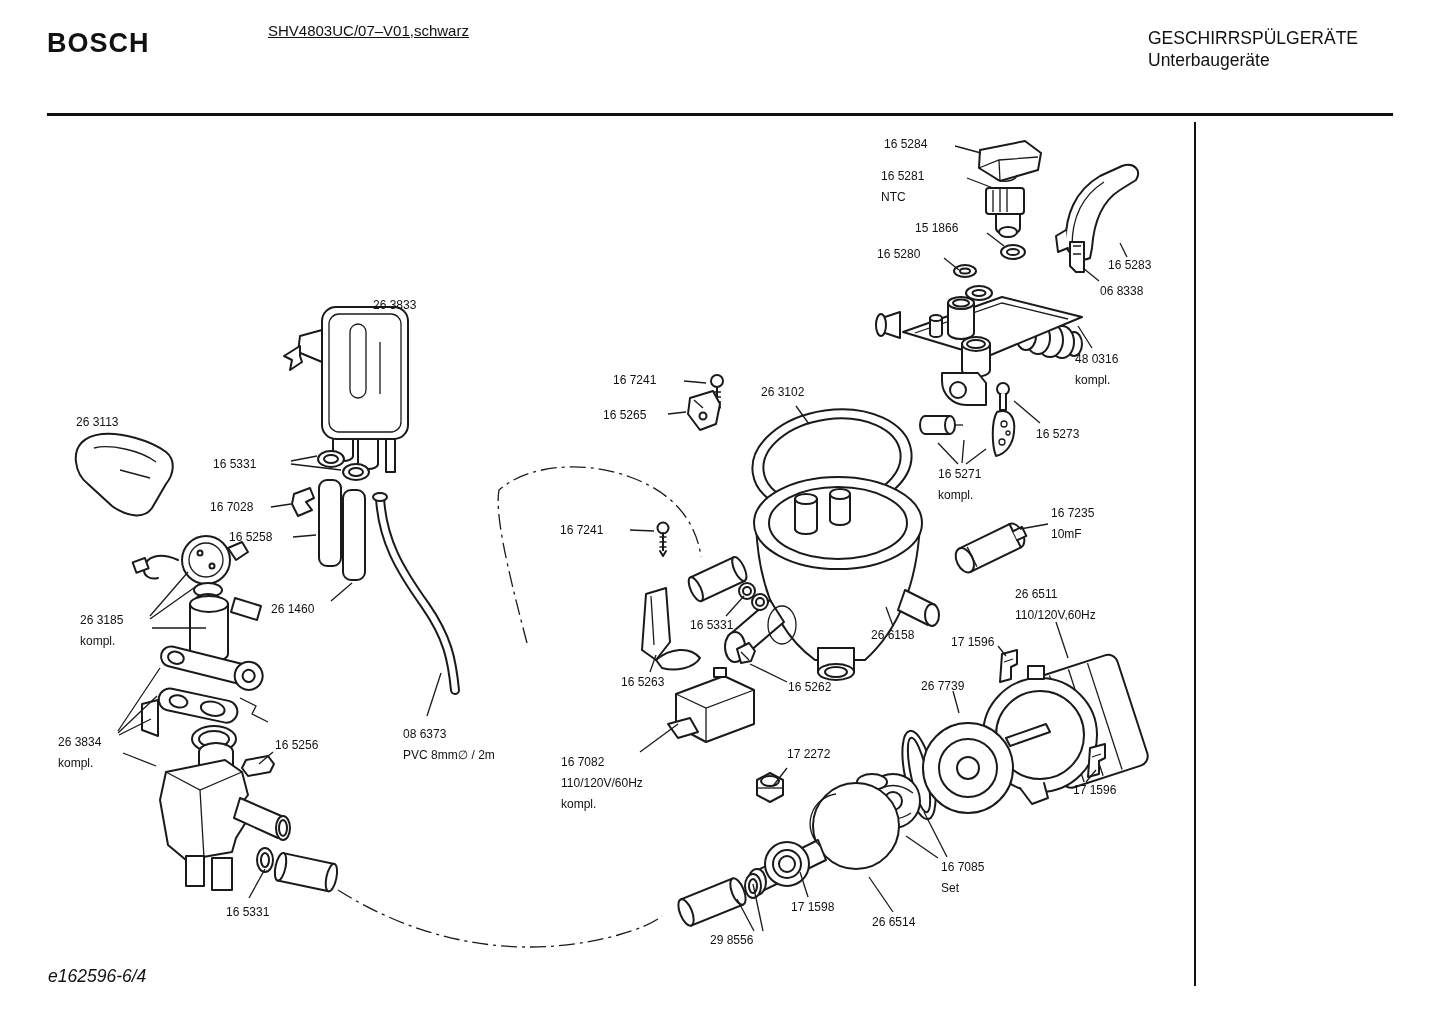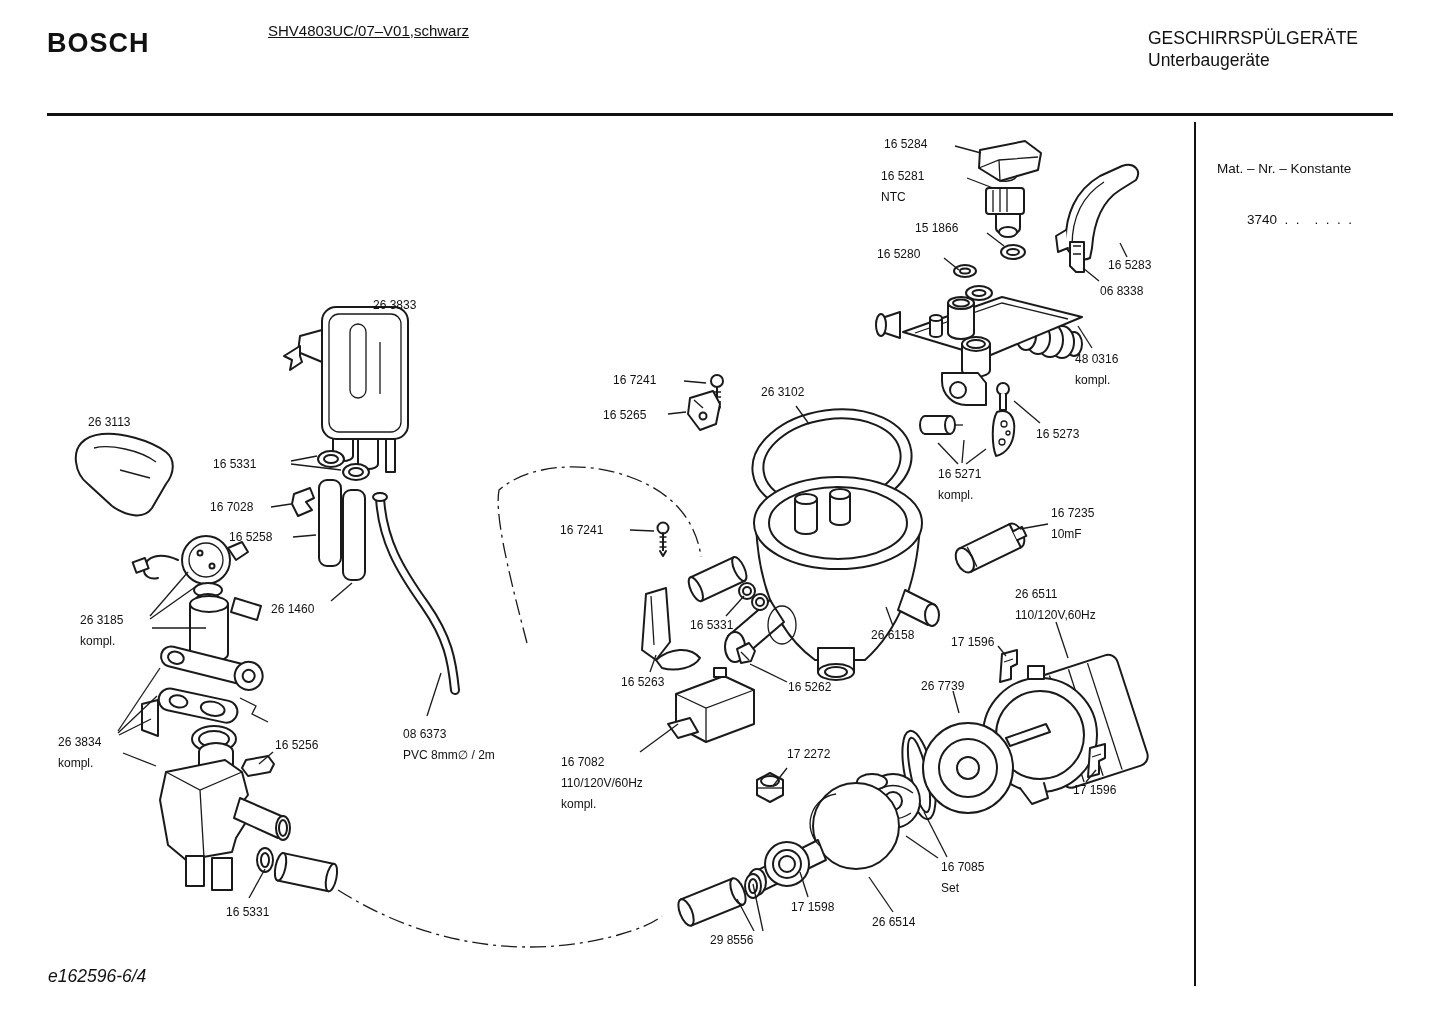--- a/index.html
+++ b/index.html
@@ -29,24 +29,20 @@
 <div id="page">
 
   <div id="brand">BOSCH</div>
   <div id="model">SHV4803UC/07–V01,schwarz</div>
   <div id="prod">
     <span style="display:block">GESCHIRRSPÜLGERÄTE</span>
     <span style="display:block">Unterbaugeräte</span>
   </div>
   <div class="rule-h"></div>
   <div class="rule-v"></div>
-  <div id="refbox">
-    <span class="r1" style="display:block">Mat. – Nr. – Konstante</span>
-    <span class="r2" style="display:block">3740  .  .    .  .  .  .</span>
-  </div>
   <div id="docref">e162596-6/4</div>
 
   <svg width="1442" height="1019" viewBox="0 0 1442 1019">
     <defs>
       <pattern id="coil" width="10" height="6.2" patternUnits="userSpaceOnUse">
         <rect width="10" height="6.2" fill="#fff"></rect>
         <path d="M-1,4.5 Q5,0.5 11,4.5" stroke="#1a1a1a" stroke-width="1.4" fill="none"></path>
       </pattern>
       <pattern id="ribs" width="6.5" height="12" patternUnits="userSpaceOnUse">
         <rect width="6.5" height="12" fill="#fff"></rect>
@@ -494,21 +490,21 @@
     </div>
   <div class="lbl" style="left:603px;top:405px">
       <span>16 5265</span>
     </div>
   <div class="lbl" style="left:560px;top:520px">
       <span>16 7241</span>
     </div>
   <div class="lbl" style="left:373px;top:295px">
       <span>26 3833</span>
     </div>
-  <div class="lbl" style="left:88px;top:412px">
+  <div class="lbl" style="left:76px;top:412px">
       <span>26 3113</span>
     </div>
   <div class="lbl" style="left:213px;top:454px">
       <span>16 5331</span>
     </div>
   <div class="lbl" style="left:210px;top:497px">
       <span>16 7028</span>
     </div>
   <div class="lbl" style="left:229px;top:527px">
       <span>16 5258</span>

